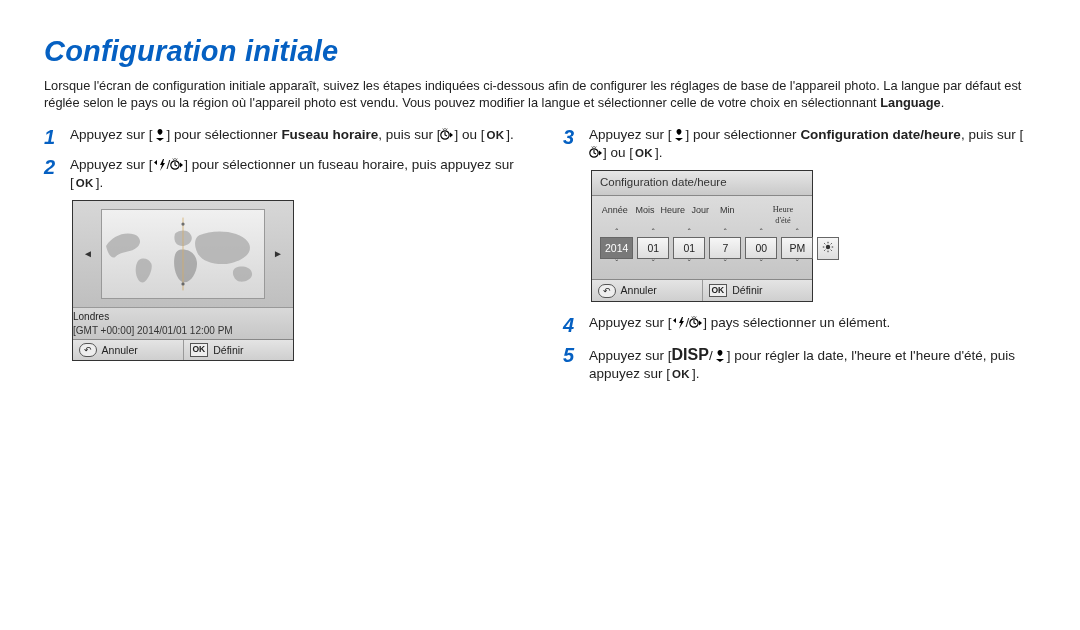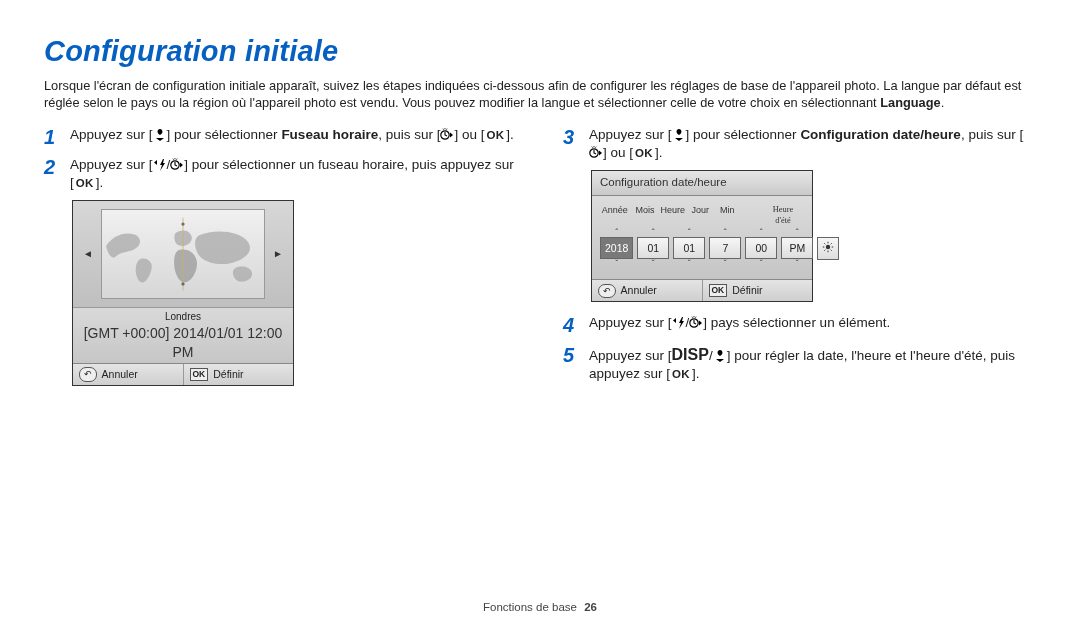--- a/index.html
+++ b/index.html
@@ -132,26 +132,26 @@
     border:1px solid #999;
   }
   .map-svg { width:100%; height:100%; opacity:0.75; }
   .nav-arrow {
     width:14px; height:16px;
     display:flex; align-items:center; justify-content:center;
     color:#333; font-size:10px;
   }
   .map-caption {
     background: linear-gradient(#d9d9d9,#c6c6c6);
-    text-align:center;
+    text-align:left;
     font-size:10px;
     padding:2px 0;
     border-top:1px solid #999;
   }
-  .map-caption .gmt { font-size:14px; color:#333; }
+  .map-caption .gmt { font-size:10px; color:#333; }
 
   .dt-body {
     background: linear-gradient(#dcdcdc, #c5c5c5);
     padding: 8px 13px 10px 8px;
   }
   .dt-labels {
     display:flex;
     font-size:9px;
     color:#333;
     gap: 4px;
@@ -312,21 +312,21 @@
             <span>Mois</span>
             <span>Heure</span>
             <span>Jour</span>
             <span>Min</span>
             <span style="flex:0.9"></span>
             <span class="dst-lbl">Heure d'été</span>
           </div>
           <div class="dt-row">
             <div class="dt-col" style="flex:1.3">
               <span class="chev">ˆ</span>
-              <div class="dt-cell sel">2018</div>
+              <div class="dt-cell sel">2014</div>
               <span class="chev">ˇ</span>
             </div>
             <div class="dt-col">
               <span class="chev">ˆ</span>
               <div class="dt-cell">01</div>
               <span class="chev">ˇ</span>
             </div>
             <div class="dt-col">
               <span class="chev">ˆ</span>
               <div class="dt-cell">01</div>
@@ -404,16 +404,13 @@
               <svg width="14" height="14" viewBox="0 0 14 14">
                 <path d="M7 1c1.5 0 2.9 1.3 2.4 3.2C9 6 7 7 7 7S5 6 4.6 4.2C4.1 2.3 5.5 1 7 1z" fill="#000"></path>
                 <path d="M3 10h8l-4 3z" fill="#000"></path>
               </svg>
             </span><span>] pour régler la date, l'heure et l'heure d'été, puis appuyez sur [</span><span class="ok">OK</span><span>].</span>
         </div>
       </div>
     </div>
   </div>
 
-  <div class="footer-page">
-    <span>Fonctions de base</span> <span class="pn">26</span>
-  </div>
 </div>
 
 </body></html>

